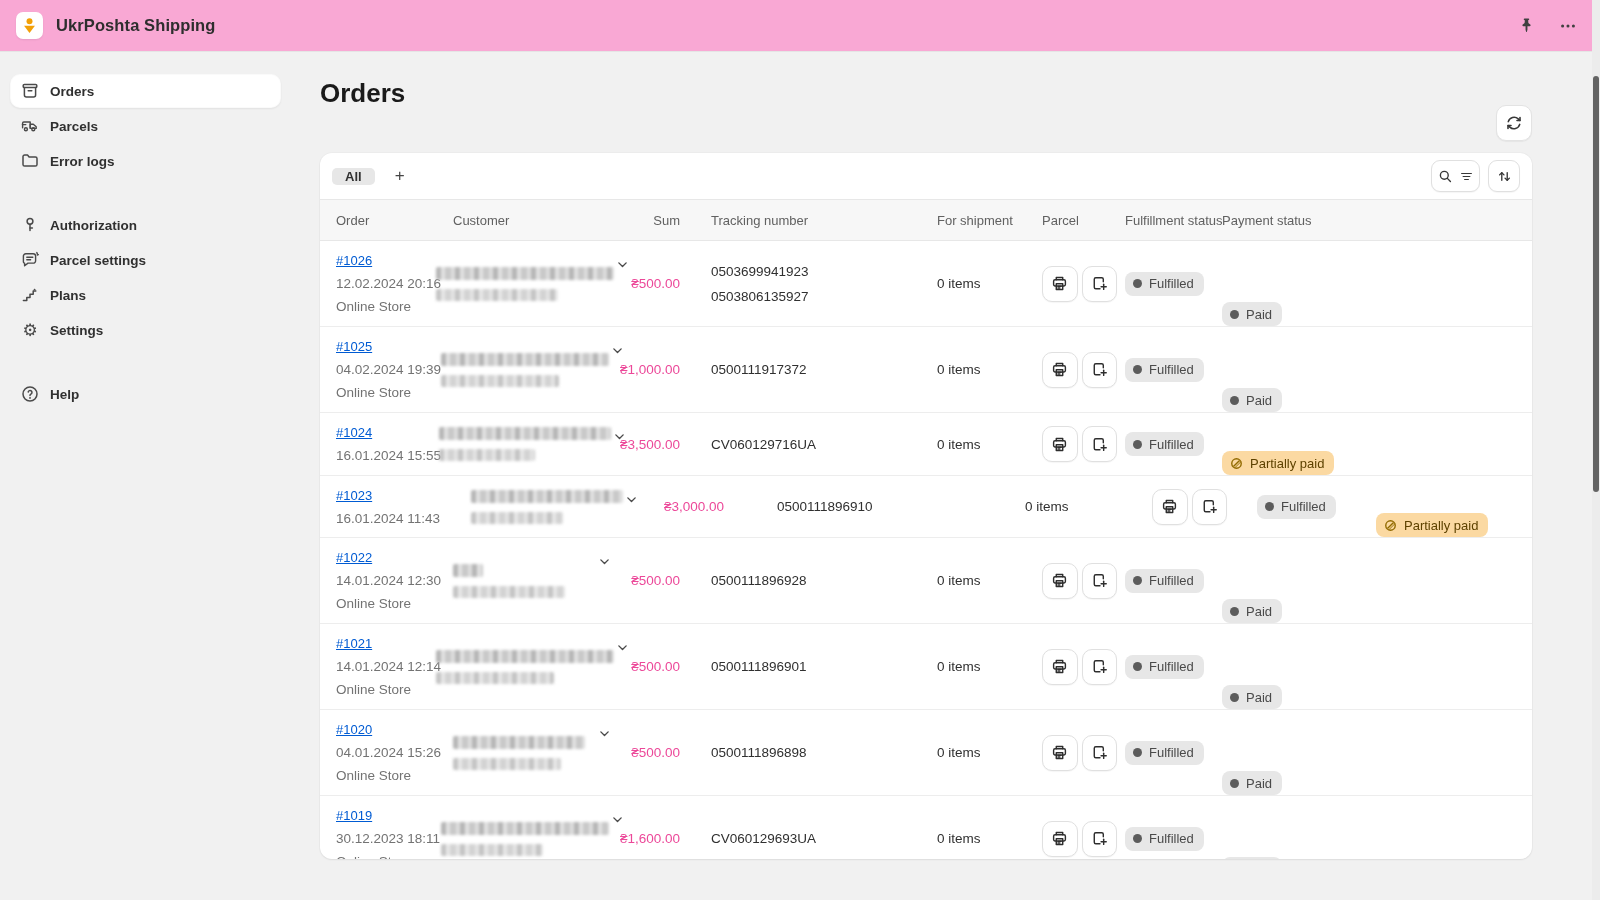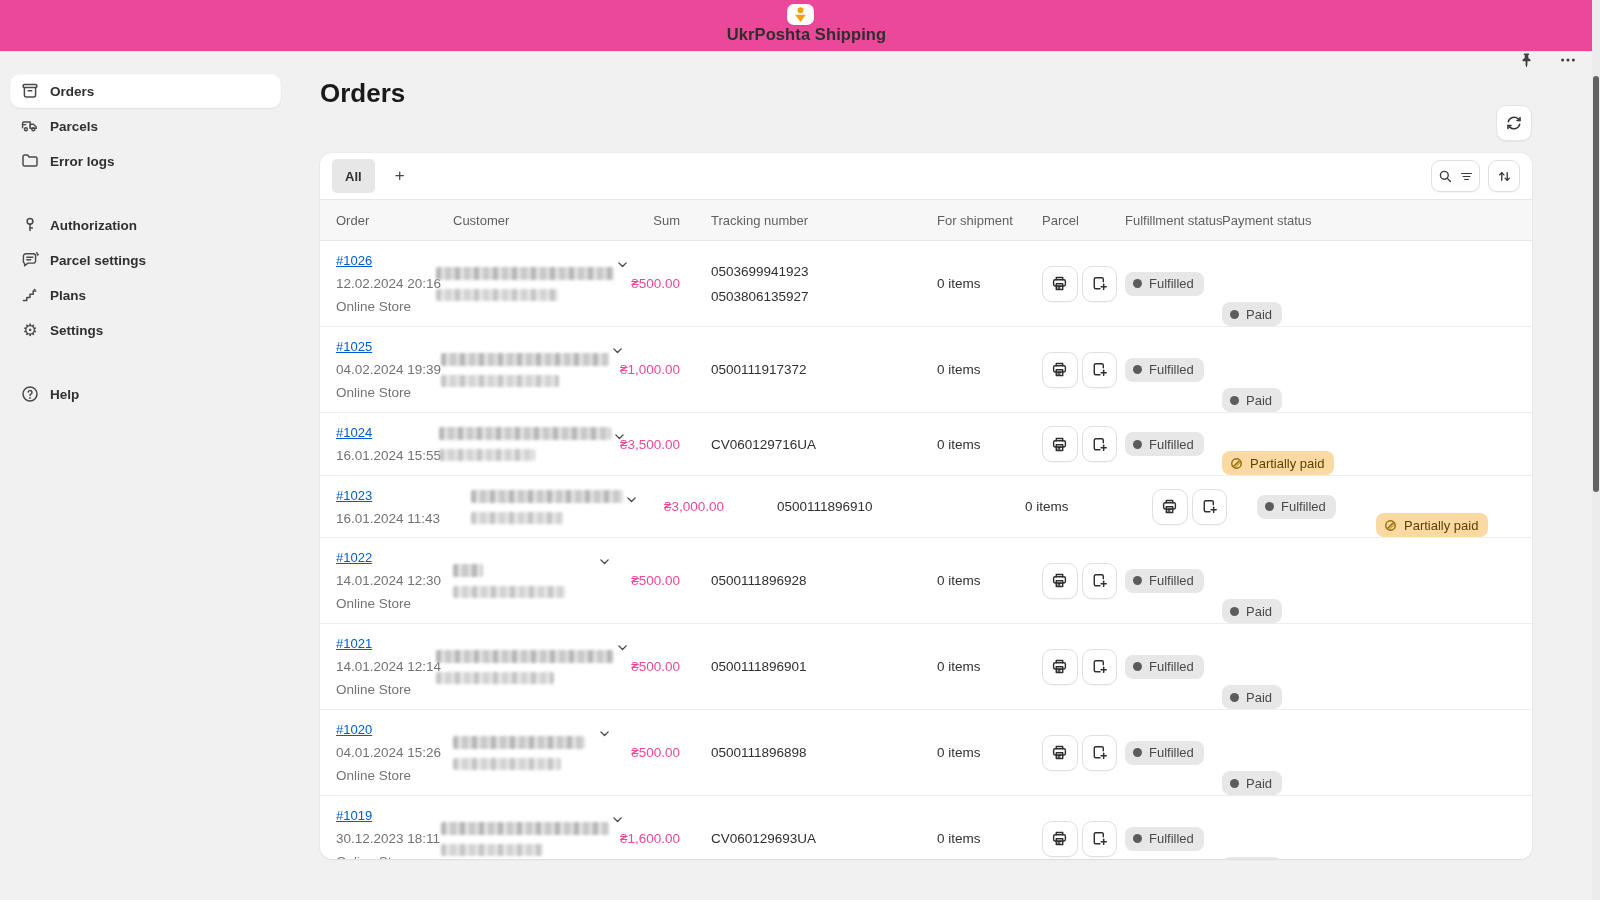--- a/index.html
+++ b/index.html
@@ -2,42 +2,42 @@
 <html><head>
 <meta charset="utf-8">
 <style>
   * { margin:0; padding:0; box-sizing:border-box; }
   html,body { width:1600px; height:900px; overflow:hidden; }
   body {
     font-family:"Liberation Sans","DejaVu Sans",sans-serif;
     background:#f1f1f1; color:#303030; font-size:13px;
   }
   
-  .topbar{height:52px;display:flex;align-items:center;padding:4px 16px;background:#ec4899;border-bottom:1px solid #e5e5e5;flex-direction:column;}
+  .topbar{height:52px;display:flex;align-items:center;padding:4px 16px;background:#f9a8d4;border-bottom:1px solid #e5e5e5;}
   .logo{width:27px;height:27px;background:#fff;border-radius:7px;display:flex;align-items:center;justify-content:center;box-shadow:0 1px 2px rgba(0,0,0,.08);}
   .app-title{margin-left:13px;font-size:16.5px;font-weight:700;color:#2e2e2e;letter-spacing:.1px;}
   .topbar-right{margin-left:auto;display:flex;align-items:center;gap:10px;}
   .iconbtn-flat{width:32px;height:32px;border:none;background:transparent;display:flex;align-items:center;justify-content:center;color:#404040;cursor:pointer;border-radius:8px;}
   
   .shell{display:flex;height:848px;}
   .sidebar{width:291px;padding-top:22px;flex-shrink:0;}
   .side-sec + .side-sec{margin-top:30px;}
   .side-item{display:flex;align-items:center;gap:10px;height:34px;margin:0 10px 1px 10px;padding:0 10px;border-radius:10px;cursor:pointer;color:#303030;}
   .side-item.active{background:#fff;box-shadow:0 1px 2px rgba(26,26,26,.07), inset 0 0 0 1px rgba(0,0,0,.02);}
   .side-icon{width:20px;height:20px;display:flex;align-items:center;justify-content:center;color:#4a4a4a;flex-shrink:0;}
   .side-icon svg{width:20px;height:20px;}
   .side-label{font-size:13.5px;font-weight:700;color:#303030;}
   .glyph-gear{font-size:17px;line-height:1;color:#4a4a4a;}
   
   .main{flex:1;position:relative;padding:26px 0 0 29px;}
   .page-title{font-size:26px;font-weight:700;color:#1a1a1a;}
   .refresh-btn{position:absolute;top:53px;right:68px;width:36px;height:36px;background:#fff;border:1px solid #e3e3e3;border-radius:10px;display:flex;align-items:center;justify-content:center;color:#383838;cursor:pointer;box-shadow:0 1px 1px rgba(0,0,0,.05);}
   .card{margin-top:44px;width:1212px;background:#fff;border-radius:12px;box-shadow:0 1px 2px rgba(0,0,0,.07), 0 0 0 1px rgba(0,0,0,.02);height:706px;overflow:hidden;}
   .card-toolbar{height:46px;display:flex;align-items:center;padding:0 12px;}
-  .tab-all{height:34px;padding:0 13px;background:#e7e7e7;border:none;border-radius:5px;font-size:13px;font-weight:700;color:#303030;cursor:pointer;font-family:inherit;}
+  .tab-all{height:17px;padding:0 13px;background:#e7e7e7;border:none;border-radius:5px;font-size:13px;font-weight:700;color:#303030;cursor:pointer;font-family:inherit;}
   .tab-add{width:30px;height:30px;margin-left:10px;border:none;background:transparent;border-radius:8px;font-size:17px;color:#454545;cursor:pointer;display:flex;align-items:center;justify-content:center;}
   .toolbar-right{margin-left:auto;display:flex;gap:8px;}
   .ctrl-btn{height:32px;background:#fff;border:1px solid #e0e0e0;border-radius:9px;display:flex;align-items:center;justify-content:center;gap:5px;color:#383838;cursor:pointer;box-shadow:0 1px 1px rgba(0,0,0,.04);}
   .ctrl-search{width:49px;}
   .ctrl-sort{width:32px;}
   
   .thead,.trow{display:grid;grid-template-columns:133px 162px 65px 239px 120px 78px 101px 1fr;}
   .thead{height:42px;background:#f7f7f7;border-top:1px solid #e7e7e7;border-bottom:1px solid #e7e7e7;align-items:center;color:#616161;font-size:13px;}
   .th{white-space:nowrap;}
   .th-order{padding-left:16px;}

